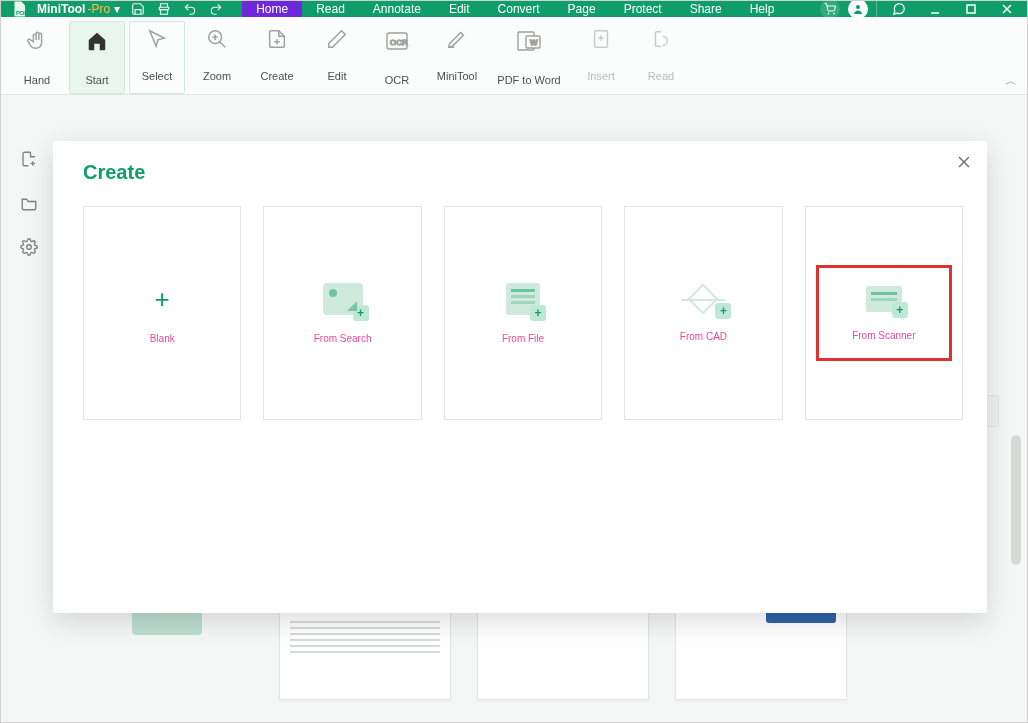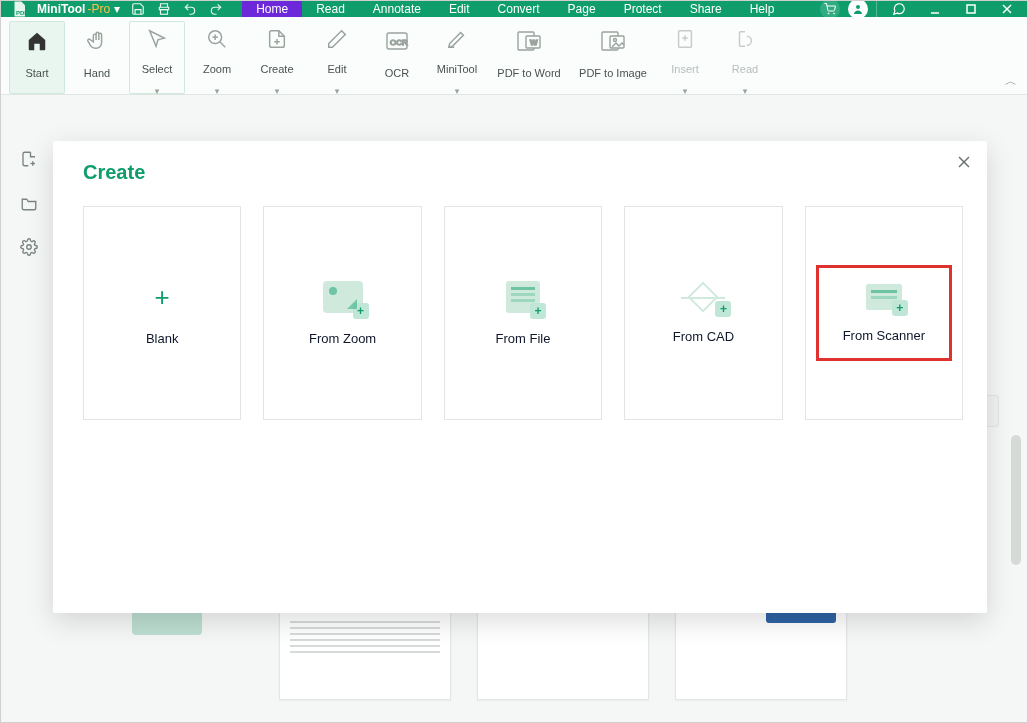--- a/index.html
+++ b/index.html
@@ -15,21 +15,21 @@
   .qat span { width:16px; height:16px; display:flex; align-items:center; justify-content:center; opacity:.9; cursor:pointer;}
   .menubar { display:flex; align-items:stretch; margin-left:18px; height:100%; }
   .menubar .menuitem { padding: 0 14px; display:flex; align-items:center; font-size:12px; cursor:pointer; }
   .menubar .menuitem.active { background:#6d28d9; }
   .title-right { margin-left:auto; display:flex; align-items:center; gap:8px; padding-right:6px;}
   .title-right .circ { width:20px; height:20px; border-radius:50%; background:rgba(255,255,255,.15); display:flex; align-items:center; justify-content:center;}
   .title-right .winbtn { width:28px; height:28px; display:flex; align-items:center; justify-content:center; cursor:pointer;}
 
   
   .ribbon { height: 78px; background:#fafdfb; border-bottom:1px solid #e2e6e3; display:flex; align-items:stretch; padding:4px 8px 0 8px; gap:4px; position:relative;}
-  .ribbon .tool { width:56px; display:flex; flex-direction:column; align-items:center; justify-content:flex-start; padding-top:6px; gap:13px; border:1px solid transparent; border-radius:2px; cursor:pointer;}
+  .ribbon .tool { width:56px; display:flex; flex-direction:column; align-items:center; justify-content:flex-start; padding-top:6px; gap:20px; border:1px solid transparent; border-radius:2px; cursor:pointer;}
   .ribbon .tool.wide { width:80px; }
   .ribbon .tool.active { background:#e8f6ef; border-color:#cfeadd;}
   .ribbon .tool.sel { border:1px solid #cfeadd;}
   .ribbon .tool .ticon { width:26px; height:26px; display:flex; align-items:center; justify-content:center; color:#7a8680;}
   .ribbon .tool .tlabel { font-size:11px; color:#4a524e;}
   .ribbon .tool .tdrop { font-size:9px; color:#9aa39e; margin-top:-2px;}
   .ribbon .tool.disabled .tlabel, .ribbon .tool.disabled .ticon { color:#b7beb9;}
   .ribbon .collapse { position:absolute; right:10px; bottom:4px; font-size:12px; color:#7a8680; cursor:pointer;}
 
   
@@ -51,21 +51,21 @@
 
   
   .modal { position:absolute; left:52px; top:46px; right:40px; height:472px; background:#fff; box-shadow:0 8px 28px rgba(0,0,0,.14); border-radius:2px; padding:20px 24px 24px 30px;}
   .modal .close { position:absolute; right:14px; top:12px; width:18px; height:18px; color:#6b736e; cursor:pointer; display:flex; align-items:center; justify-content:center;}
   .modal h2 { color:#0e9d6b; font-size:20px; font-weight:700; margin-bottom:22px;}
   .cards { display:flex; gap:22px; }
   .card { flex:1; height:214px; border:1px solid #e2e6e3; display:flex; flex-direction:column; align-items:center; justify-content:center; gap:18px; cursor:pointer; background:#fff;}
   .card.highlight-box { position:relative; }
   .card.highlight-box::after{ content:""; position:absolute; left:10px; right:10px; top:58px; bottom:58px; border:3px solid #e03131; }
   .card .cicon { width:40px; height:32px; position:relative;}
-  .card .clabel { font-size:13px; color:#0f172a;}
+  .card .clabel { font-size:10px; color:#ec4899;}
   .plus { position:absolute; right:-6px; bottom:-6px; width:16px; height:16px; background:#bfe6d6; border-radius:3px; display:flex; align-items:center; justify-content:center; color:#0e9d6b; font-size:12px; font-weight:700;}
   .cicon.blank::before{ content:"+"; position:absolute; left:50%; top:50%; transform:translate(-50%,-50%); font-size:26px; color:#0e9d6b; font-weight:300;}
   .cicon.img { background:#cfeadd; border-radius:4px;}
   .cicon.img::before{content:""; position:absolute; left:6px; top:6px; width:8px; height:8px; border-radius:50%; background:#0e9d6b; opacity:.5;}
   .cicon.img::after{content:""; position:absolute; right:6px; bottom:4px; width:0; height:0; border-left:10px solid transparent; border-right:0 solid transparent; border-bottom:10px solid #0e9d6b; opacity:.45;}
   .cicon.file { background:#cfeadd; border-radius:3px; width:34px;}
   .cicon.file::before{content:""; position:absolute; left:5px; top:6px; right:5px; height:3px; background:#0e9d6b; opacity:.5; box-shadow:0 6px 0 rgba(14,157,107,.5), 0 12px 0 rgba(14,157,107,.5);}
   .cicon.cad { width:44px; height:28px;}
   .cicon.cad::before{content:""; position:absolute; left:0; top:50%; width:100%; height:2px; background:#cfeadd;}
   .cicon.cad::after{content:""; position:absolute; left:50%; top:50%; width:18px; height:18px; border:2px solid #cfeadd; transform:translate(-50%,-50%) rotate(45deg);}
@@ -160,35 +160,35 @@
     <div class="winbtn">
         <svg width="12" height="12" viewBox="0 0 12 12">
           <line x1="2" y1="2" x2="10" y2="10" stroke="#fff" stroke-width="1.5"></line>
           <line x1="10" y1="2" x2="2" y2="10" stroke="#fff" stroke-width="1.5"></line>
         </svg>
       </div>
   </div>
 </div>
 
 <div class="ribbon">
+  <div class="tool">
+    <div class="ticon">
+        <svg width="22" height="22" viewBox="0 0 24 24" fill="none" stroke="#9aa39e" stroke-width="1.6">
+          <path d="M8 13V6a1.5 1.5 0 0 1 3 0v5V4a1.5 1.5 0 1 1 3 0v7V5a1.5 1.5 0 0 1 3 0v9a6 6 0 0 1-6 6h-1a6 6 0 0 1-5-3l-3-5a1.5 1.5 0 0 1 2.5-1.6L8 13z"></path>
+        </svg>
+      </div>
+    <div class="tlabel">Hand</div>
+  </div>
   <div class="tool active">
     <div class="ticon">
         <svg width="22" height="22" viewBox="0 0 24 24" fill="#333">
           <path d="M3 11l9-8 9 8v10a1 1 0 0 1-1 1h-5v-7h-6v7H4a1 1 0 0 1-1-1z"></path>
         </svg>
       </div>
     <div class="tlabel">Start</div>
-  </div>
-  <div class="tool">
-    <div class="ticon">
-        <svg width="22" height="22" viewBox="0 0 24 24" fill="none" stroke="#9aa39e" stroke-width="1.6">
-          <path d="M8 13V6a1.5 1.5 0 0 1 3 0v5V4a1.5 1.5 0 1 1 3 0v7V5a1.5 1.5 0 0 1 3 0v9a6 6 0 0 1-6 6h-1a6 6 0 0 1-5-3l-3-5a1.5 1.5 0 0 1 2.5-1.6L8 13z"></path>
-        </svg>
-      </div>
-    <div class="tlabel">Hand</div>
   </div>
   <div class="tool sel">
     <div class="ticon">
         <svg width="22" height="22" viewBox="0 0 24 24" fill="none" stroke="#9aa39e" stroke-width="1.6">
           <path d="M4 3l16 8-7 2-2 7z"></path>
         </svg>
       </div>
     <div class="tlabel">Select</div>
     <div class="tdrop">▾</div>
   </div>
@@ -246,31 +246,20 @@
   </div>
   <div class="tool wide">
     <div class="ticon">
         <svg width="26" height="24" viewBox="0 0 26 24" fill="none" stroke="#9aa39e" stroke-width="1.4">
           <rect x="2" y="3" width="16" height="18" rx="1"></rect>
           <rect x="10" y="7" width="14" height="12" rx="1" fill="#fafdfb"></rect>
           <text x="14" y="16" font-size="8" fill="#9aa39e" font-weight="700">W</text>
         </svg>
       </div>
     <div class="tlabel">PDF to Word</div>
-  </div>
-  <div class="tool wide">
-    <div class="ticon">
-        <svg width="26" height="24" viewBox="0 0 26 24" fill="none" stroke="#9aa39e" stroke-width="1.4">
-          <rect x="2" y="3" width="16" height="18" rx="1"></rect>
-          <rect x="10" y="7" width="14" height="12" rx="1" fill="#fafdfb"></rect>
-          <circle cx="15" cy="11" r="1.5"></circle>
-          <path d="M12 18l4-4 3 3 3-3 2 2"></path>
-        </svg>
-      </div>
-    <div class="tlabel">PDF to Image</div>
   </div>
   <div class="tool disabled">
     <div class="ticon">
         <svg width="22" height="22" viewBox="0 0 24 24" fill="none" stroke="#c7ccc9" stroke-width="1.6">
           <rect x="5" y="3" width="14" height="18" rx="1"></rect>
           <line x1="12" y1="8" x2="12" y2="14"></line>
           <line x1="9" y1="11" x2="15" y2="11"></line>
         </svg>
       </div>
     <div class="tlabel">Insert</div>
@@ -372,21 +361,21 @@
     <h2>Create</h2>
     <div class="cards">
       <div class="card">
         <div class="cicon blank"></div>
         <div class="clabel">Blank</div>
       </div>
       <div class="card">
         <div class="cicon img">
             <div class="plus">+</div>
           </div>
-        <div class="clabel">From Zoom</div>
+        <div class="clabel">From Search</div>
       </div>
       <div class="card">
         <div class="cicon file">
             <div class="plus">+</div>
           </div>
         <div class="clabel">From File</div>
       </div>
       <div class="card">
         <div class="cicon cad">
             <div class="plus">+</div>

